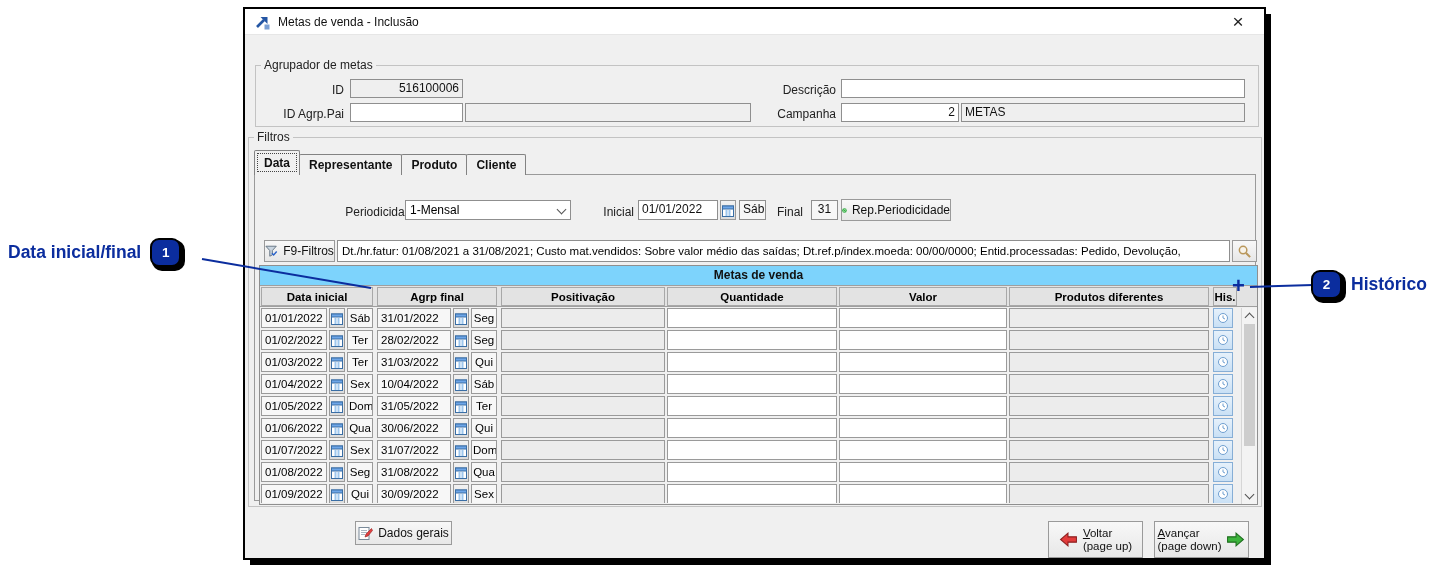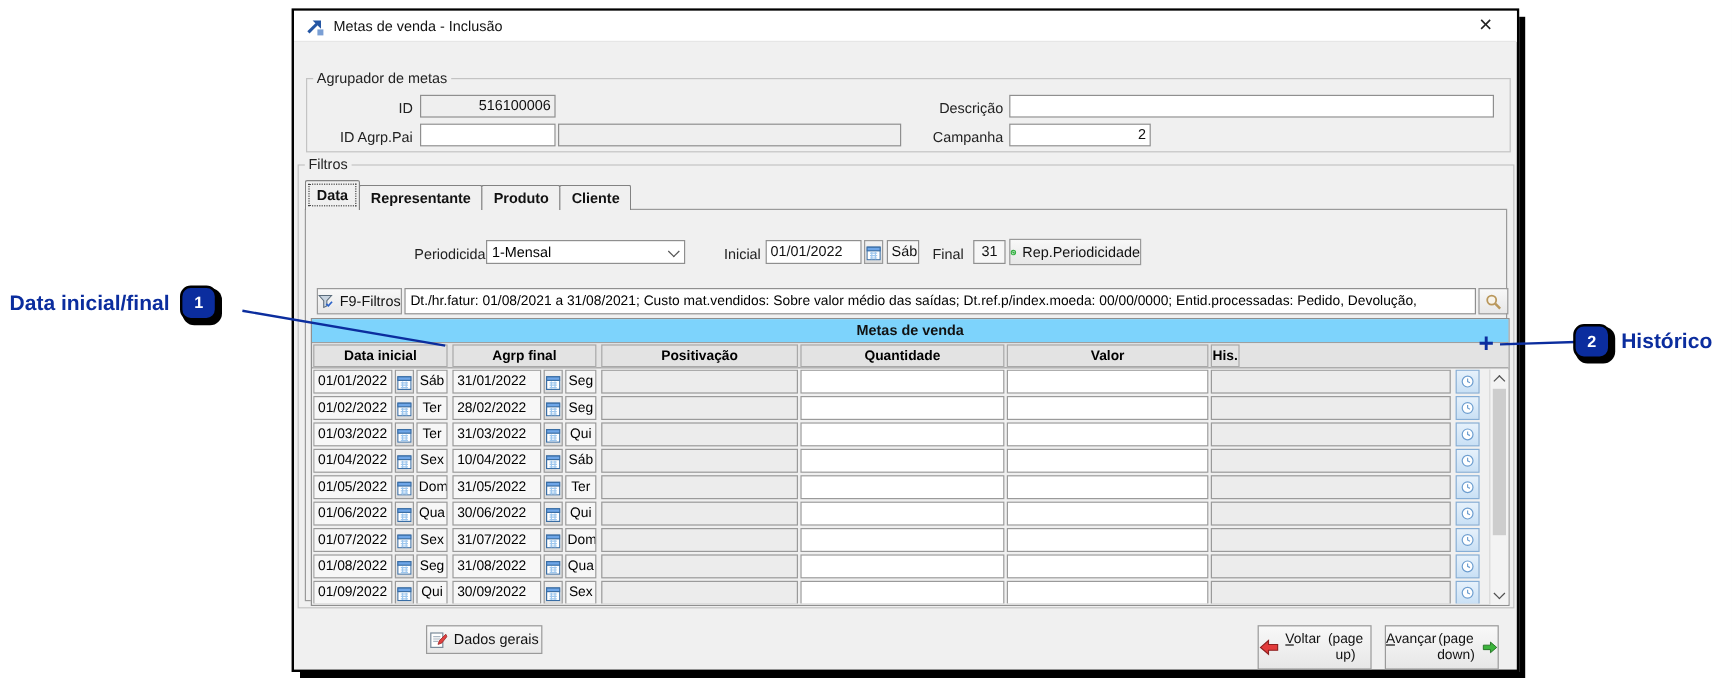--- a/index.html
+++ b/index.html
@@ -109,21 +109,21 @@
   .vscroll { position:absolute; right:0; top:42px; bottom:0; width:16px; background:#f3f3f3; border-left:1px solid #d6d6d6; }
   .chev-up, .chev-down { position:absolute; left:4px; width:7px; height:7px; border-left:1.6px solid #505050; border-top:1.6px solid #505050; cursor:pointer; }
   .chev-up   { top:6px;    transform:rotate(45deg); }
   .chev-down { bottom:6px; transform:rotate(225deg); }
   .thumb { position:absolute; left:2px; right:2px; top:16px; height:122px; background:#cdcdcd; cursor:grab; }
 
   
   .dados-btn   { position:absolute; left:110px; top:512px; width:97px; height:24px; }
   .voltar-btn  { position:absolute; left:803px; top:512px; width:95px; height:37px; }
   .avancar-btn { position:absolute; left:909px; top:512px; width:95px; height:37px; }
-  .two-line { display:flex; flex-direction:row; align-items:flex-start; line-height:13px; font-size:11.5px; }
+  .two-line { display:flex; flex-direction:column; align-items:flex-start; line-height:13px; font-size:11.5px; }
   .u::first-letter { text-decoration:underline; }
 </style>
 </head>
 <body>
 
 <div class="page">
 
   <svg class="overlay">
     <line x1="202" y1="259" x2="371" y2="288" stroke="#0b2d9e" stroke-width="2"></line>
     <line x1="1250" y1="287" x2="1313" y2="285" stroke="#0b2d9e" stroke-width="2"></line>
@@ -158,20 +158,21 @@
       <span class="legend">Agrupador de metas</span>
       <span class="lab lbl-id">ID</span>
       <div class="fld gray rnum fld-id">516100006</div>
       <span class="lab lbl-desc">Descrição</span>
       <div class="fld fld-desc"></div>
       <span class="lab lbl-pai">ID Agrp.Pai</span>
       <div class="fld fld-pai"></div>
       <div class="fld gray fld-paidesc"></div>
       <span class="lab lbl-camp">Campanha</span>
       <div class="fld rnum fld-camp">2</div>
+      <div class="fld gray fld-campdesc">METAS</div>
     </div>
 
     <div class="groupbox g-filtros">
       <span class="legend">Filtros</span>
 
       <div class="tabs">
         <div class="tab active">Data</div>
         <div class="tab">Representante</div>
         <div class="tab">Produto</div>
         <div class="tab">Cliente</div>
@@ -223,20 +224,21 @@
         </button>
 
         <div class="grid">
           <div class="gtitle">Metas de venda</div>
           <div class="gheader">
             <div class="hcell h1">Data inicial</div>
             <div class="hcell h2">Agrp final</div>
             <div class="hcell h3">Positivação</div>
             <div class="hcell h4">Quantidade</div>
             <div class="hcell h5">Valor</div>
+            <div class="hcell h6">Produtos diferentes</div>
             <div class="hcell h7">His.</div>
           </div>
           <div class="gbody">
   <div class="trow">
     <div class="cgroup cg1">
       <div class="cell datec1">01/01/2022</div>
       <button class="calbtn">
         <svg width="12" height="13" viewBox="0 0 12 13">
           <rect x="0.5" y="2" width="11" height="10.5" fill="#fff" stroke="#3a6ea5"></rect>
           <rect x="0.5" y="2" width="11" height="3" fill="#6ea6e8" stroke="#3a6ea5"></rect>

